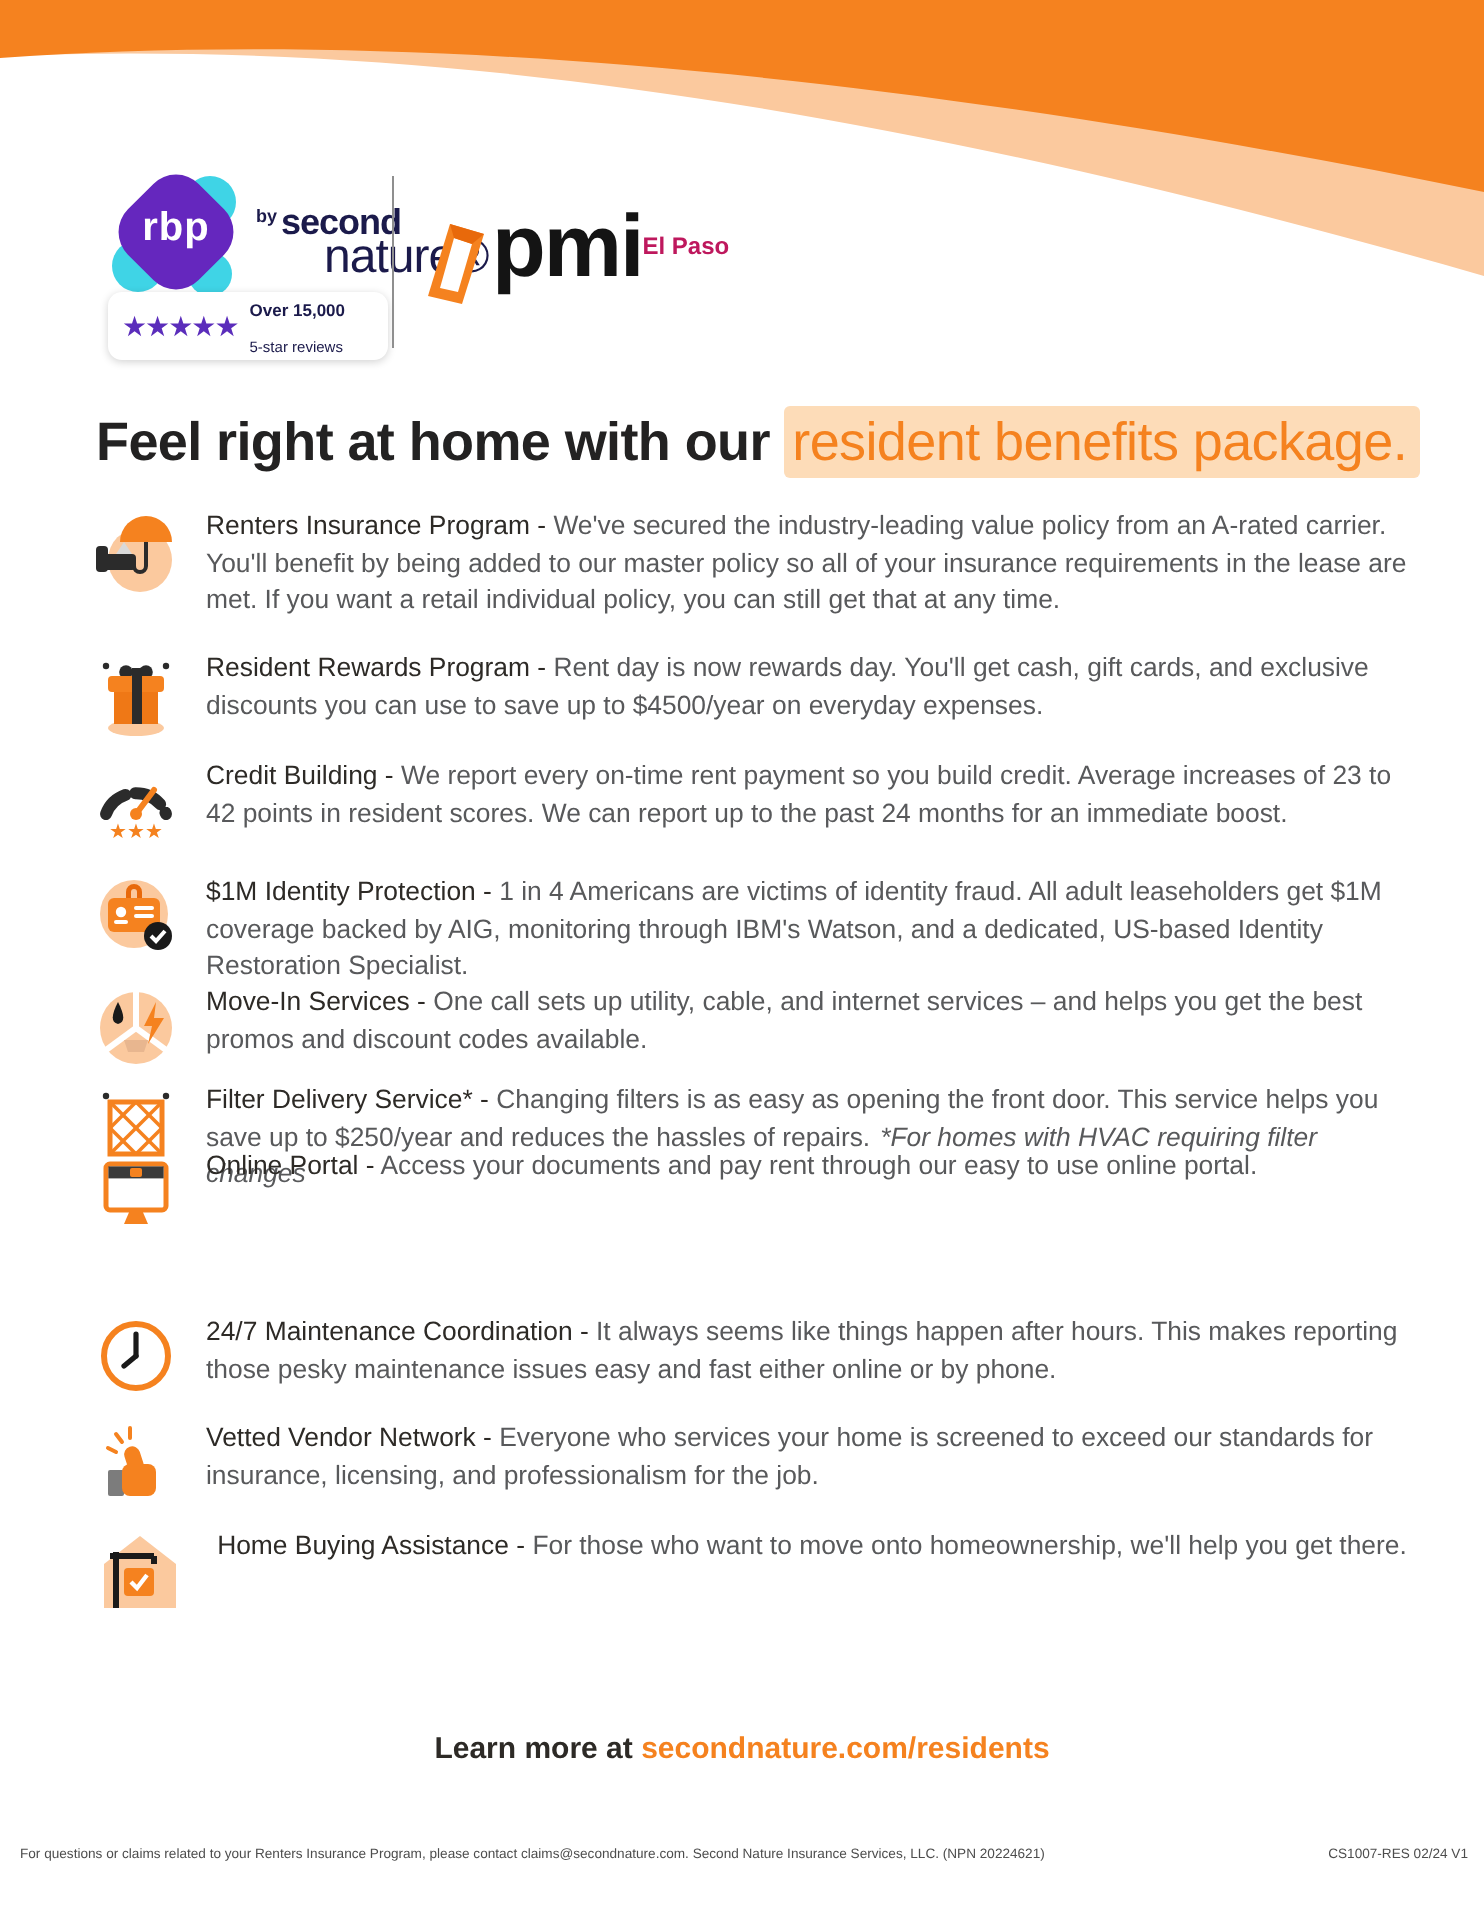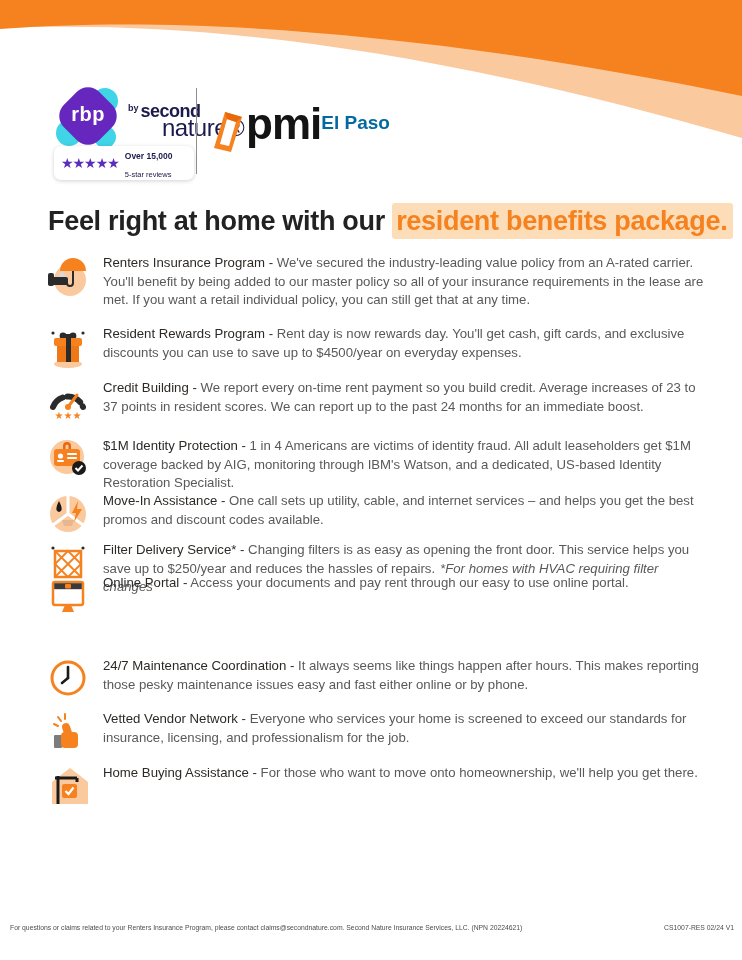--- a/index.html
+++ b/index.html
@@ -24,35 +24,35 @@
   .review-pill { position:absolute; left:54px; top:146px; width:140px; height:34px; background:#ffffff; border-radius:7px; box-shadow:0 1px 4px rgba(0,0,0,0.18); display:flex; align-items:center; padding:0 7px; gap:6px; }
   .review-pill .stars { color:#5B2DBB; font-size:14px; letter-spacing:-1px; white-space:nowrap; }
   .review-pill .txt { color:#1B1A4B; }
   .review-pill .txt .c1 { font-size:8.5px; font-weight:bold;margin-top:32px; }
   .review-pill .txt .c2 { font-size:7.5px; }
   .logo-divider { position:absolute; left:196px; top:88px; width:1px; height:86px; background:#8f8f8f; }
   .pmi-logo { position:absolute; left:212px; top:96px; display:flex; }
   .pmi-icon { margin-top:12px; }
   .pmi-col { display:flex; flex-direction:row; align-items:center; margin-left:2px; }
   .pmi-name { font-size:44px; font-weight:800; color:#141414; letter-spacing:-1px; line-height:44px; }
-  .pmi-loc { font-size:19px; font-weight:bold; color:#0369a1; margin-top:-2px; align-self:center; }
+  .pmi-loc { font-size:12px; font-weight:bold; color:#be185d; margin-top:-2px; align-self:center; }
 
   
   .heading { position:absolute; left:48px; top:206px; width:680px; font-size:27px; font-weight:600; color:#232222; letter-spacing:-0.3px; white-space:nowrap; }
-  .heading .hl { color:#F5821F; font-weight:700; background:#FDDCB8; padding:3px 6px 3px 4px; border-radius:3px; }
+  .heading .hl { color:#F5821F; font-weight:400; background:#FDDCB8; padding:3px 6px 3px 4px; border-radius:3px; }
 
   
   .benefit { position:absolute; left:46px; width:664px; display:flex; gap:13px; }
   .benefit .icon { flex:0 0 44px; width:44px; height:44px; }
   .benefit .txt { font-size:13.2px; line-height:18.5px; color:#58595B; width:606px; }
   .benefit .txt b { color:#2D2A26; font-weight:normal; }
   .benefit .txt .note { font-style:italic; margin-left:5px; }
   .b1 { top:254px; } .b2 { top:325px; } .b3 { top:379px; } .b4 { top:437px; }
   .b5 { top:492px; } .b6 { top:541px; } .b7 { top:574px; } .b8 { top:657px; }
-  .b9 { top:710px; } .b10 { top:764px; }
+  .b9 { top:710px; } .b10 { top:764px;text-align:center; }
 
   
   .learn { position:absolute; left:0; top:866px; width:742px; text-align:center; font-size:15px; font-weight:600; color:#2D2A26; }
   .learn .link { color:#F5821F; font-weight:800; cursor:pointer; }
   .fineprint { position:absolute; left:10px; right:8px; top:924px; display:flex; justify-content:space-between; font-size:6.8px; color:#4d4d4d; }
 </style>
 </head>
 <body>
 
 <div class="page">
@@ -125,21 +125,21 @@
     <p class="txt"><b>Resident Rewards Program -</b> <span>Rent day is now rewards day. You'll get cash, gift cards, and exclusive discounts you can use to save up to $4500/year on everyday expenses.</span></p>
   </div>
 
   <div class="benefit b3">
     <svg class="icon" viewBox="0 0 44 44">
       <path d="M7,28 A16,16 0 0 1 37,28" fill="none" stroke="#2b2b2b" stroke-width="6" stroke-linecap="round" stroke-dasharray="14 5"></path>
       <line x1="22" y1="28" x2="31" y2="16" stroke="#F5821F" stroke-width="3" stroke-linecap="round"></line>
       <circle cx="22" cy="28" r="3" fill="#F5821F"></circle>
       <text x="22" y="40" font-size="10" fill="#F5821F" text-anchor="middle">★★★</text>
     </svg>
-    <p class="txt"><b>Credit Building -</b> <span>We report every on-time rent payment so you build credit. Average increases of 23 to 37 points in resident scores. We can report up to the past 24 months for an immediate boost.</span></p>
+    <p class="txt"><b>Credit Building -</b> <span>We report every on-time rent payment so you build credit. Average increases of 23 to 42 points in resident scores. We can report up to the past 24 months for an immediate boost.</span></p>
   </div>
 
   <div class="benefit b4">
     <svg class="icon" viewBox="0 0 44 44">
       <circle cx="21" cy="20" r="17" fill="#FBC99E"></circle>
       <rect x="8" y="12" width="26" height="17" rx="3" fill="#F5821F"></rect>
       <path d="M17,9 a4,4 0 0 1 8,0 v3 h-2.5 v-3 a1.5,1.5 0 0 0 -3,0 v3 H17 Z" fill="#E8690B"></path>
       <circle cx="14.5" cy="19" r="2.6" fill="#ffffff"></circle>
       <rect x="11" y="23" width="7" height="2" rx="1" fill="#ffffff"></rect>
       <rect x="21" y="16" width="10" height="2" rx="1" fill="#ffffff"></rect>
@@ -155,21 +155,21 @@
       <circle cx="22" cy="22" r="18" fill="#FBC99E"></circle>
       <g stroke="#ffffff" stroke-width="3">
         <line x1="22" y1="22" x2="22" y2="4"></line>
         <line x1="22" y1="22" x2="7" y2="33"></line>
         <line x1="22" y1="22" x2="37" y2="33"></line>
       </g>
       <path d="M13,9 C10,15 9,19 13,20 C17,19 16,15 13,9 Z" fill="#1a1a1a"></path>
       <polygon points="32,9 26,21 30,21 28,30 36,17 31,17" fill="#F5821F"></polygon>
       <path d="M16,28 h12 l-2,6 h-8 Z" fill="#E8B68F"></path>
     </svg>
-    <p class="txt"><b>Move-In Assistance -</b> <span>One call sets up utility, cable, and internet services – and helps you get the best promos and discount codes available.</span></p>
+    <p class="txt"><b>Move-In Services -</b> <span>One call sets up utility, cable, and internet services – and helps you get the best promos and discount codes available.</span></p>
   </div>
 
   <div class="benefit b6">
     <svg class="icon" viewBox="0 0 44 44">
       <circle cx="7" cy="7" r="1.6" fill="#2b2b2b"></circle>
       <circle cx="37" cy="7" r="1.6" fill="#2b2b2b"></circle>
       <rect x="9" y="10" width="26" height="26" fill="none" stroke="#F5821F" stroke-width="2.5"></rect>
       <g stroke="#F5821F" stroke-width="1.8" fill="none">
         <line x1="9" y1="23" x2="22" y2="10"></line>
         <line x1="22" y1="36" x2="35" y2="23"></line>
@@ -220,18 +220,21 @@
       <polygon points="24,4 42,18 42,40 6,40 6,18" fill="#FBC99E"></polygon>
       <line x1="12" y1="12" x2="12" y2="40" stroke="#1a1a1a" stroke-width="3"></line>
       <line x1="9" y1="14" x2="31" y2="14" stroke="#1a1a1a" stroke-width="3"></line>
       <line x1="31" y1="14" x2="31" y2="18" stroke="#1a1a1a" stroke-width="3"></line>
       <rect x="16" y="20" width="15" height="14" rx="2" fill="#F5821F"></rect>
       <polyline points="19.5,27 22.5,30 27.5,23.5" fill="none" stroke="#ffffff" stroke-width="2.2"></polyline>
     </svg>
     <p class="txt"><b>Home Buying Assistance -</b> <span>For those who want to move onto homeownership, we'll help you get there.</span></p>
   </div>
 
+  <div class="learn">
+    <span>Learn more at </span><span class="link">secondnature.com/residents</span>
+  </div>
   <div class="fineprint">
     <span>For questions or claims related to your Renters Insurance Program, please contact claims@secondnature.com. Second Nature Insurance Services, LLC. (NPN 20224621)</span>
     <span>CS1007-RES 02/24 V1</span>
   </div>
 
 </div>
 
 </body></html>

